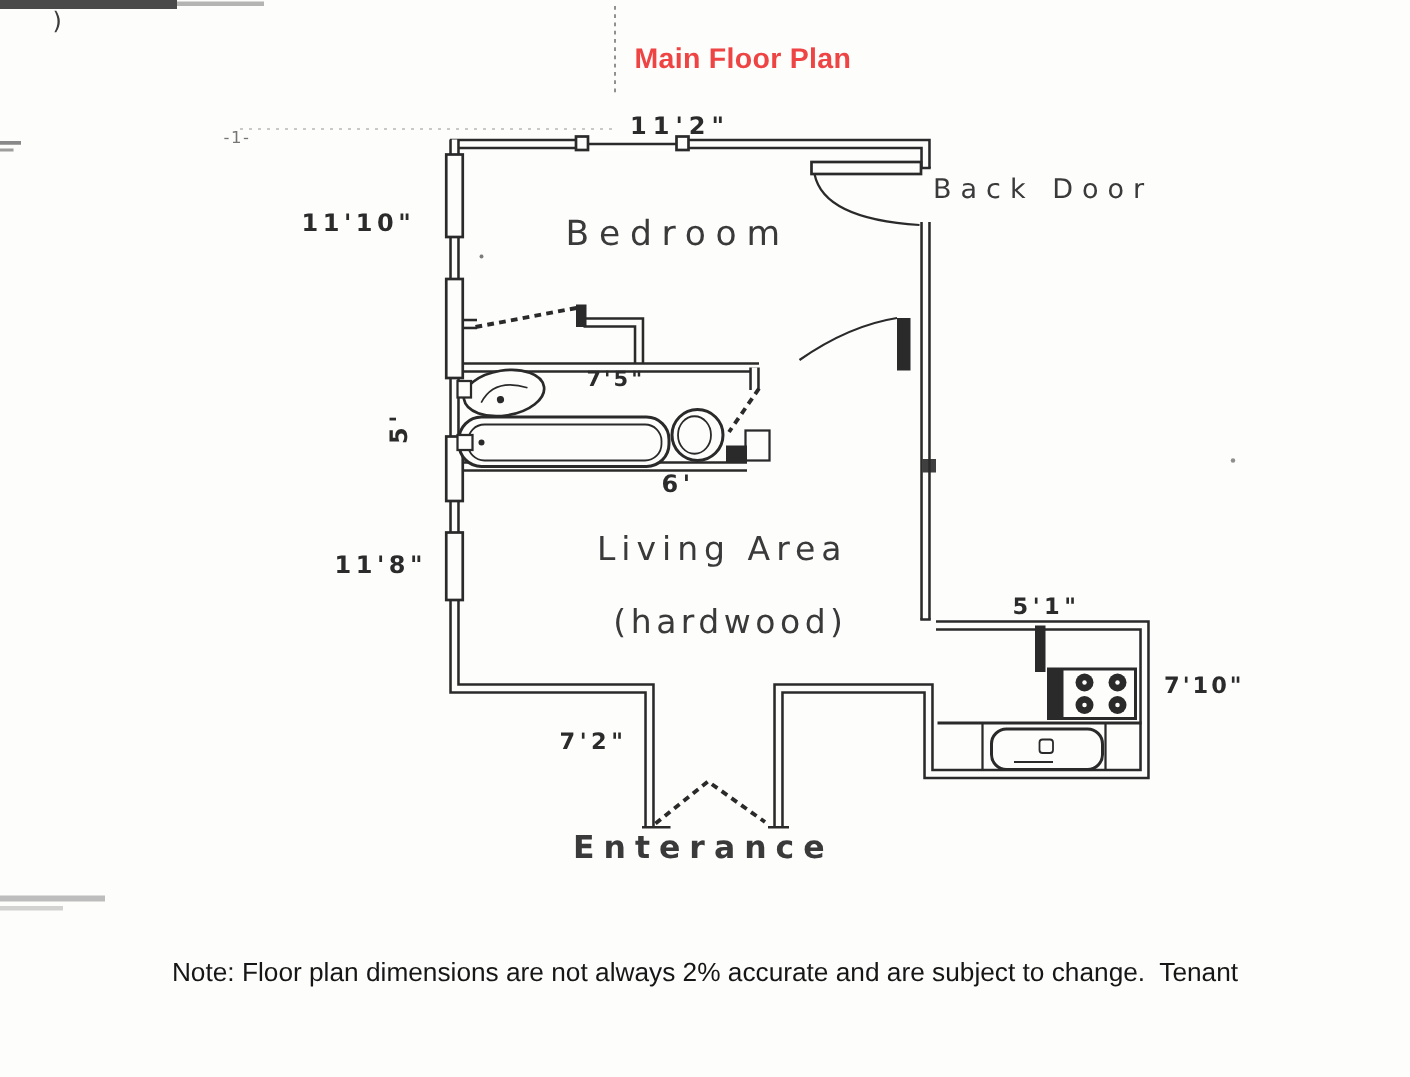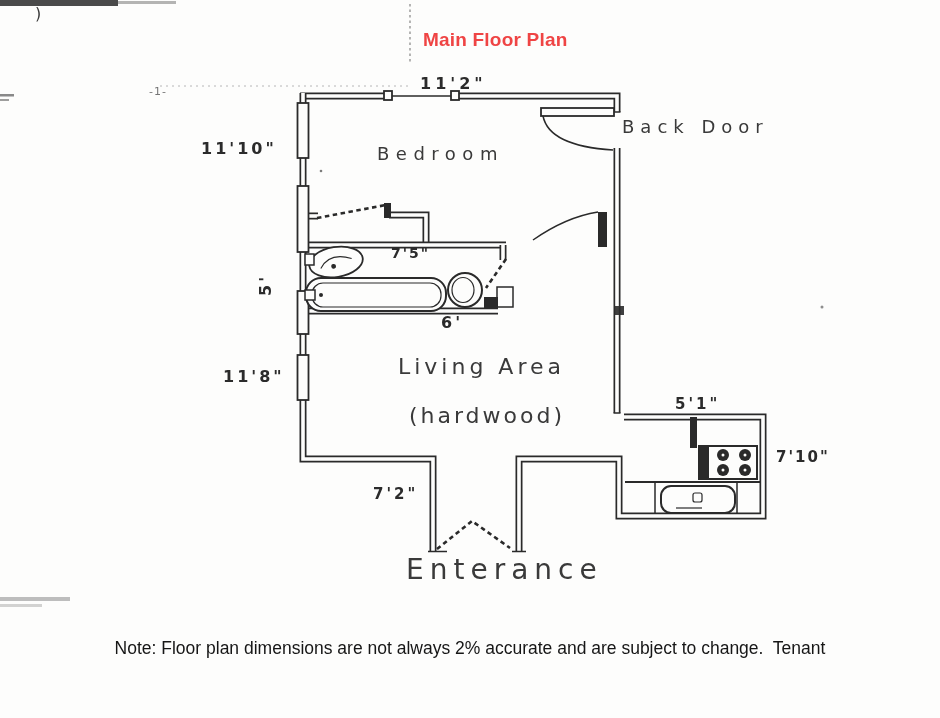--- a/index.html
+++ b/index.html
@@ -154,37 +154,37 @@
       <path d="M 408,86 H 158" stroke="#8a8a8a" stroke-width="1" stroke-dasharray="2 4" fill="none" opacity="0.6"></path>
       <circle cx="321" cy="171" r="1.3" fill="#444" opacity="0.7"></circle>
       <circle cx="822" cy="307" r="1.5" fill="#444" opacity="0.6"></circle>
     </g>
   </svg>
 
   <div class="lbl title" style="left:423px;top:29px;">Main Floor Plan</div>
 
   <div class="lbl dim" style="left:420px;top:74px;letter-spacing:4px;">11'2"</div>
   <div class="lbl room" style="left:622px;top:116px;font-size:18px;">Back Door</div>
-  <div class="lbl room" style="left:377px;top:143px;font-size:18px;letter-spacing:6.5px;">Bedroom</div>
+  <div class="lbl room" style="left:377px;top:143px;font-size:23px;letter-spacing:6.5px;">Bedroom</div>
   <div class="lbl dim" style="left:201px;top:139px;">11'10"</div>
 
   <div class="lbl dim" style="left:256px;top:296px;transform:rotate(-90deg);transform-origin:0 0;">5'</div>
   <div class="lbl dim" style="left:391px;top:245px;font-size:14px;letter-spacing:2px;">7'5"</div>
   <div class="lbl dim" style="left:441px;top:313px;">6'</div>
 
   <div class="lbl room" style="left:355px;top:354px;width:210px;text-align:right;font-size:22px;letter-spacing:4px;">
     <div>Living Area</div>
     <div style="letter-spacing:3px;margin-top:24px;">(hardwood)</div>
   </div>
   <div class="lbl dim" style="left:223px;top:367px;">11'8"</div>
 
   <div class="lbl dim" style="left:675px;top:395px;font-size:15px;">5'1"</div>
   <div class="lbl dim" style="left:776px;top:448px;font-size:15px;letter-spacing:2px;">7'10"</div>
   <div class="lbl dim" style="left:373px;top:485px;font-size:15px;">7'2"</div>
-  <div class="lbl room" style="left:406px;top:553px;font-size:28px;">Enterance</div>
+  <div class="lbl room" style="left:382px;top:553px;font-size:21px;font-weight:bold;">Enterance</div>
 
   <div class="note">
     <div>Note: Floor plan dimensions are not always 2% accurate and are subject to change.  Tenant</div>
     <div>agrees, accepts and understands that any amenities listed may be subject to change and are not</div>
     
   </div>
 
   <div class="artifact" style="left:35px;top:4px;font-size:16px;">)</div>
   <div class="artifact" style="left:149px;top:85px;font-size:11px;opacity:.7;letter-spacing:1px;">-1-</div>
 

